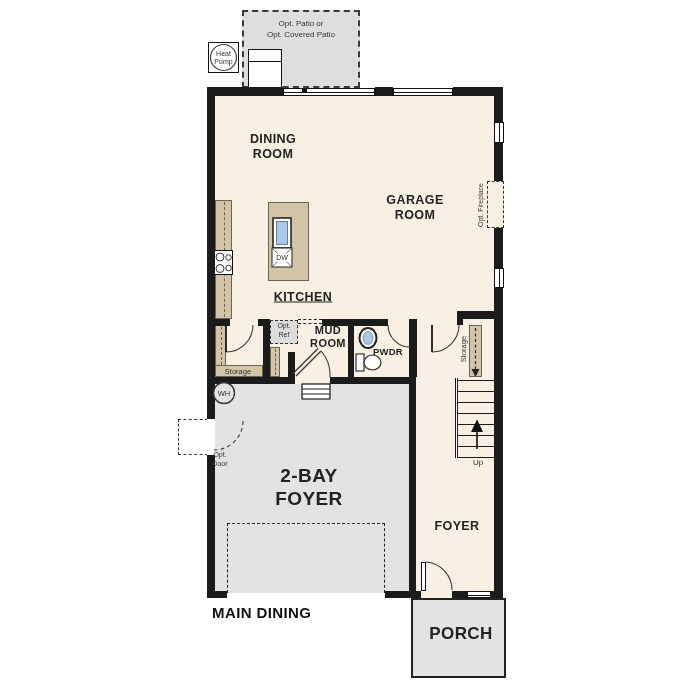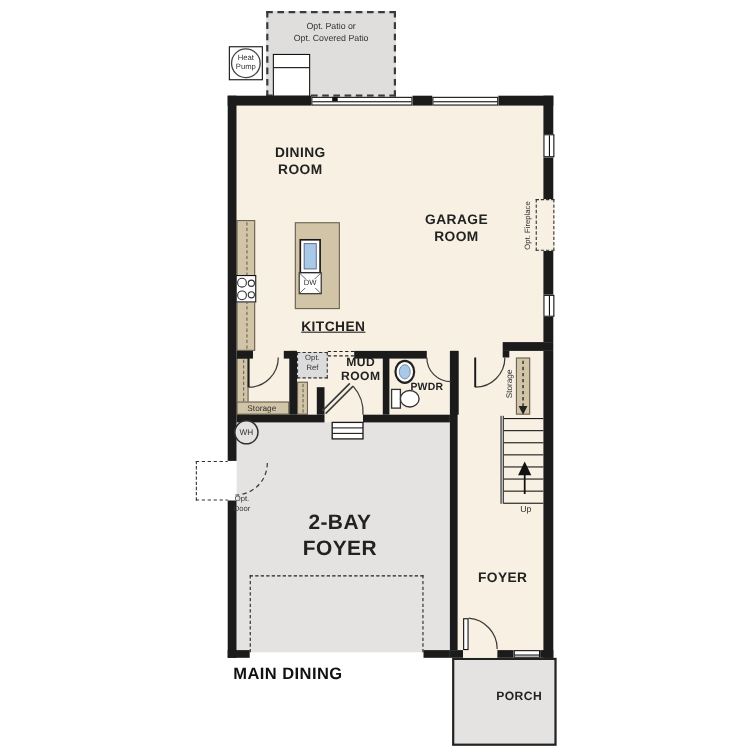--- a/index.html
+++ b/index.html
@@ -184,21 +184,21 @@
   <div class="lbl room" style="left:328px;top:337px;font-size:11px;">
     <div>MUD</div>
     <div>ROOM</div>
   </div>
   <div class="lbl room-sm" style="left:388px;top:352px;">PWDR</div>
   <div class="lbl room" style="left:309px;top:488px;font-size:19px;">
     <div>2-BAY</div>
     <div>FOYER</div>
   </div>
   <div class="lbl room" style="left:457px;top:526px;">FOYER</div>
-  <div class="lbl room" style="left:472px;top:634px;font-size:11px;">PORCH</div>
+  <div class="lbl room" style="left:461px;top:634px;font-size:17px;">PORCH</div>
   <div class="lbl small" style="left:238px;top:371px;">Storage</div>
   <div class="lbl small rot" style="left:463px;top:349px;">Storage</div>
   <div class="lbl small" style="left:478px;top:463px;font-size:8px;">Up</div>
   <div class="lbl small" style="left:224px;top:393px;">WH</div>
   <div class="lbl tiny" style="left:223.5px;top:57.5px;line-height:1.15;">
     <div>Heat</div>
     <div>Pump</div>
   </div>
   <div class="lbl small" style="left:301px;top:30px;font-size:8px;line-height:1.35;">
     <div>Opt. Patio or</div>

